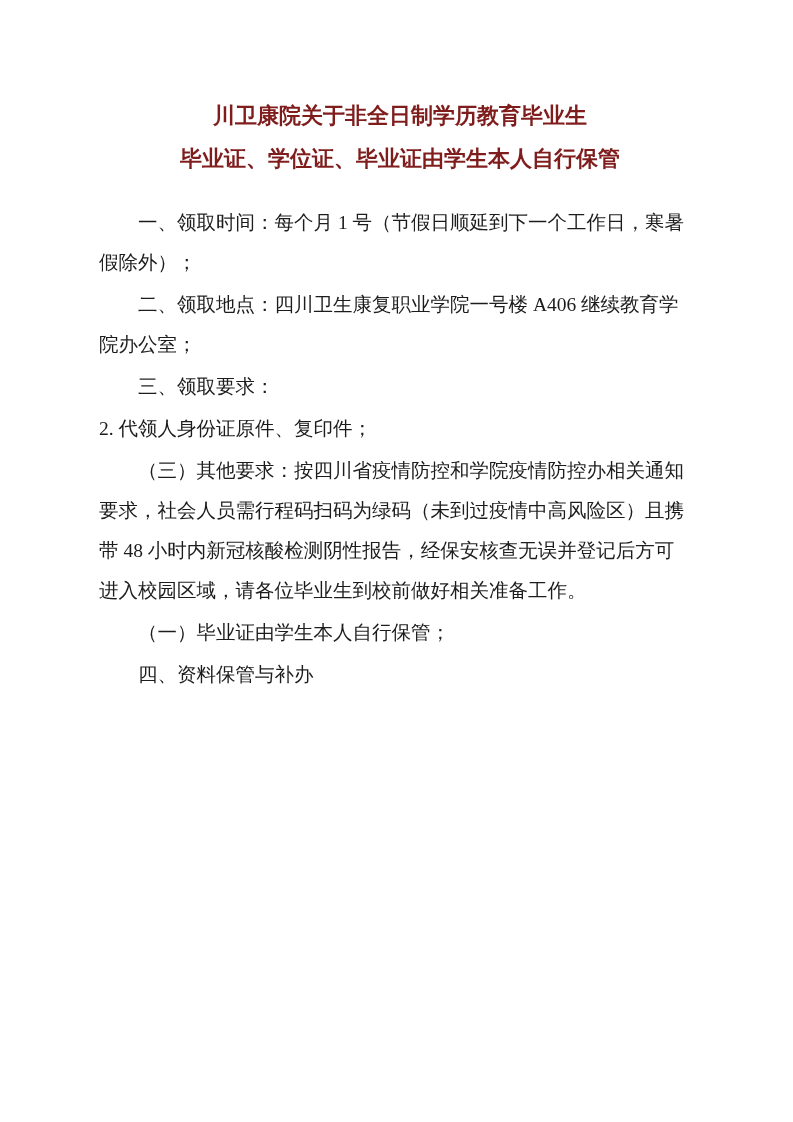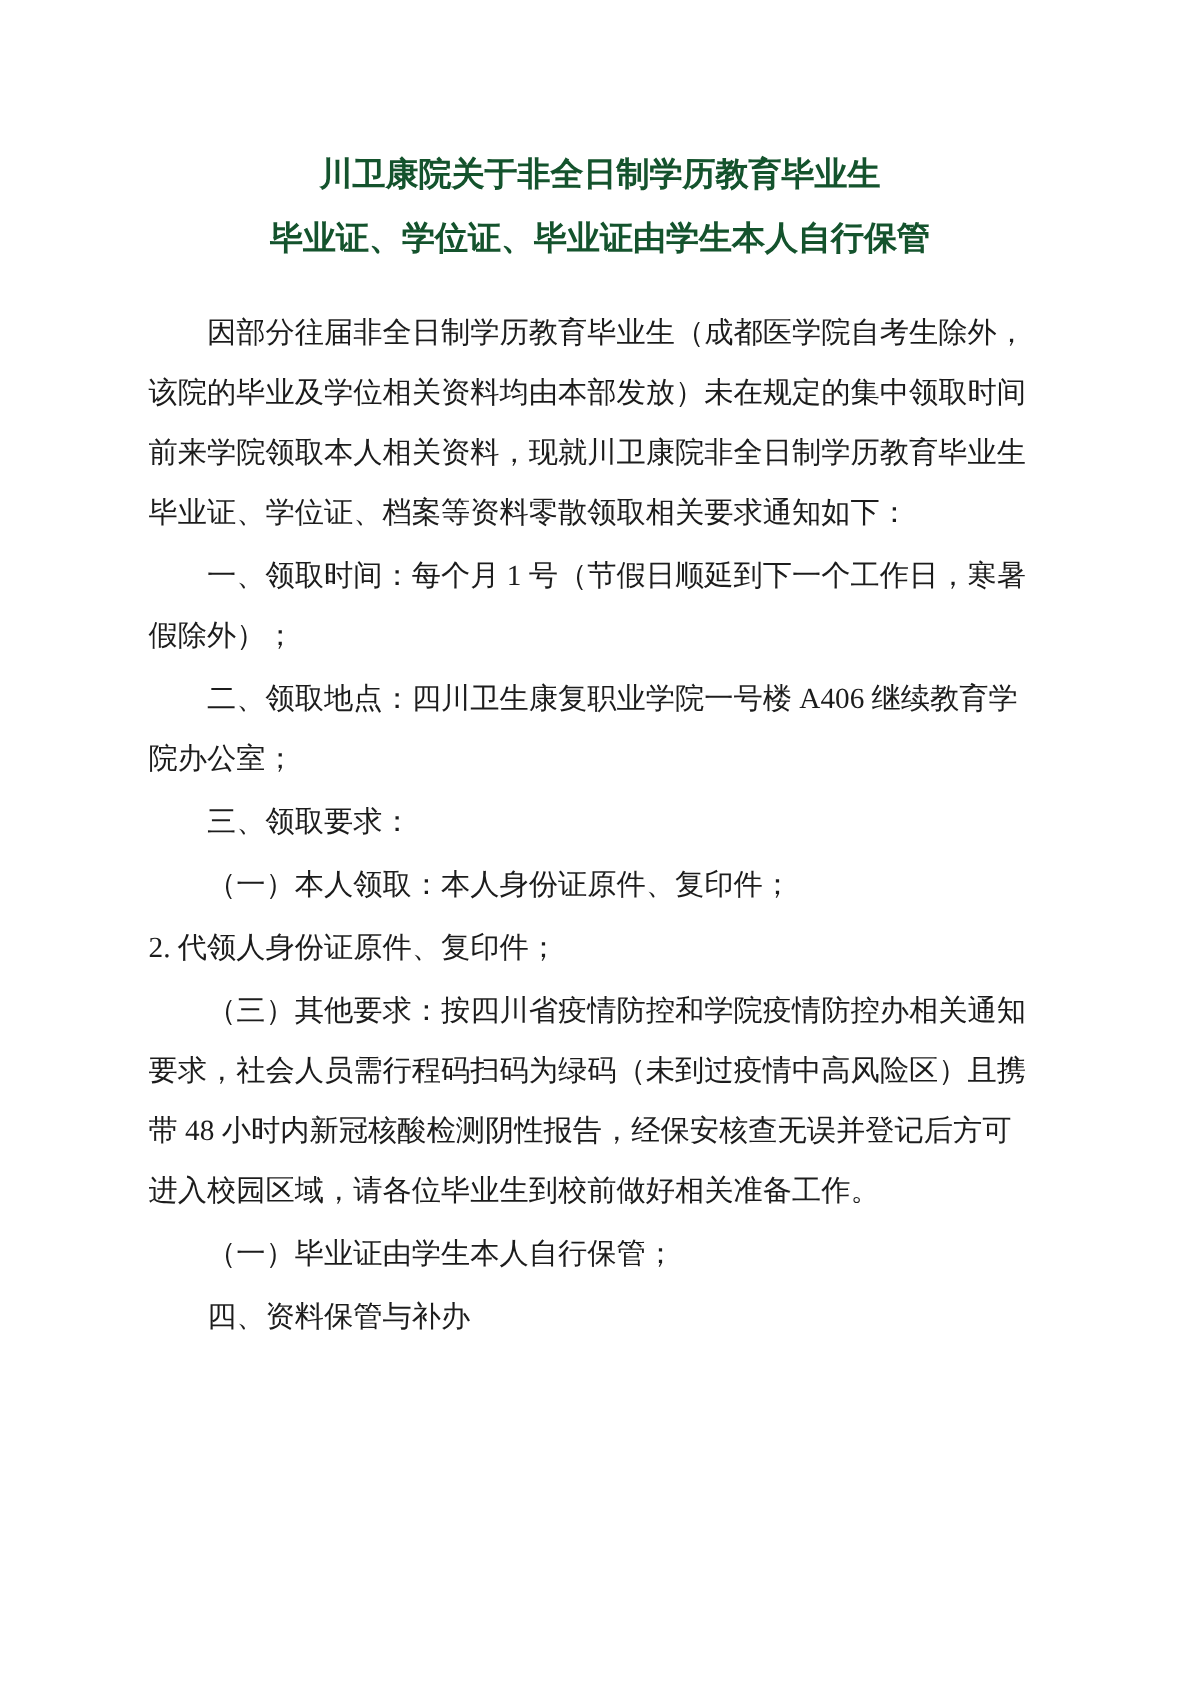--- a/index.html
+++ b/index.html
@@ -18,21 +18,21 @@
     overflow: hidden;
     color: #1a1a1a;
   }
   .doc-title {
     margin: 0 0 23px 0;
     font-family: "Liberation Sans", "DejaVu Sans", sans-serif;
     font-weight: bold;
     font-size: 22px;
     line-height: 43px;
     text-align: center;
-    color: #14532d;
+    color: #7f1d1d;
   }
   .doc-title .title-line {
     display: block;
   }
   .doc-body p {
     margin: 0 0 2px 0;
     font-family: "Liberation Serif", "DejaVu Serif", serif;
     font-size: 19.5px;
     line-height: 40px;
     text-align: justify;
@@ -50,30 +50,25 @@
 <body>
 
 <div class="page">
 
   <h1 class="doc-title">
     <span class="title-line">川卫康院关于非全日制学历教育毕业生</span>
     <span class="title-line">毕业证、学位证、毕业证由学生本人自行保管</span>
   </h1>
 
   <div class="doc-body">
-    <p class="indent">因部分往届非全日制学历教育毕业生（成都医学院自考生除外，
-该院的毕业及学位相关资料均由本部发放）未在规定的集中领取时间
-前来学院领取本人相关资料，现就川卫康院非全日制学历教育毕业生
-毕业证、学位证、档案等资料零散领取相关要求通知如下：</p>
     <p class="indent">一、领取时间：每个月 1 号（节假日顺延到下一个工作日，寒暑
 假除外）；</p>
     <p class="indent">二、领取地点：四川卫生康复职业学院一号楼 A406 继续教育学
 院办公室；</p>
     <p class="indent">三、领取要求：</p>
-    <p class="indent">（一）本人领取：本人身份证原件、复印件；</p>
     <p class="no-indent">2. 代领人身份证原件、复印件；</p>
     <p class="indent">（三）其他要求：按四川省疫情防控和学院疫情防控办相关通知
 要求，社会人员需行程码扫码为绿码（未到过疫情中高风险区）且携
 带 48 小时内新冠核酸检测阴性报告，经保安核查无误并登记后方可
 进入校园区域，请各位毕业生到校前做好相关准备工作。</p>
     <p class="indent">（一）毕业证由学生本人自行保管；</p>
     <p class="indent">四、资料保管与补办</p>
   </div>
 
 </div>

